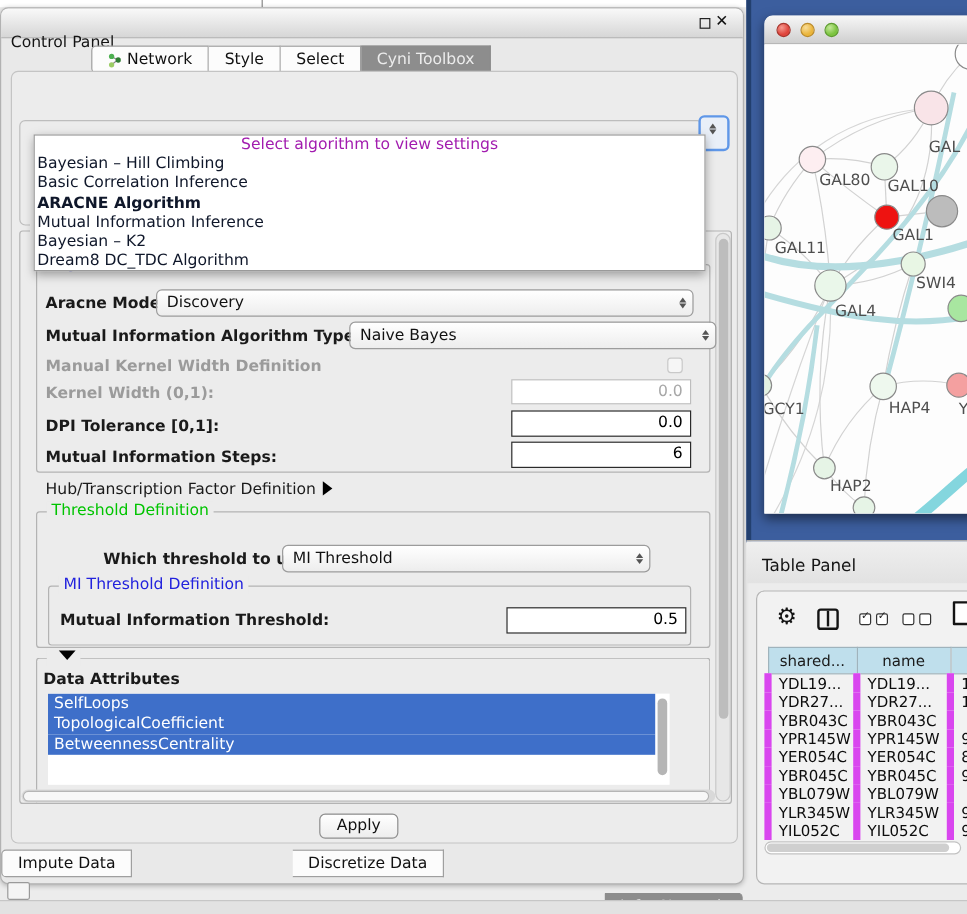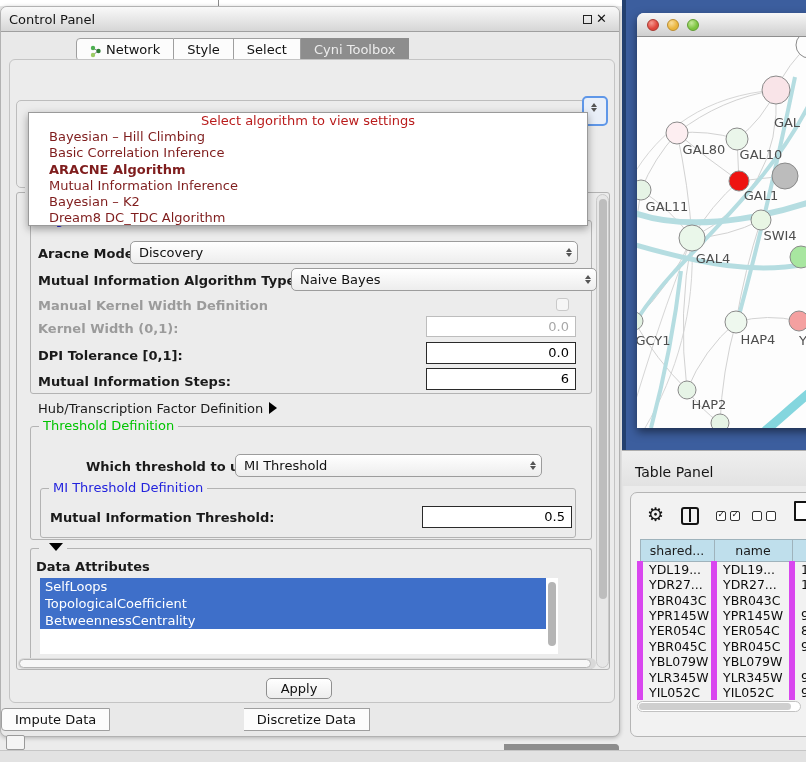--- a/index.html
+++ b/index.html
@@ -9,21 +9,21 @@
 
   
   #top-strip { left:0; top:0; width:622px; height:6px; background:#ffffff; }
   #top-tick { left:218px; top:0; width:1px; height:6px; background:#8a8a8a; }
 
   
   #control-panel { left:0; top:6px; width:620px; height:731px; background:#e9e9e9;
     border:1px solid #b2b2b2; border-radius:7px; box-shadow:0 1px 4px rgba(0,0,0,.25); }
   #cp-titlebar { left:0; top:0; right:0; height:25px; border-radius:6px 6px 0 0;
     background:linear-gradient(#f9f9f9,#d6d6d6); border-bottom:1px solid #9f9f9f; }
-  #cp-title { left:8px; top:0; line-height:25px; font-size:13px; color:#141414; }
+  #cp-title { left:8px; top:16px; line-height:25px; font-size:13px; color:#141414; }
   #cp-float { right:27px; top:8px; width:9px; height:9px; border:1.5px solid #222; background:transparent; }
   #cp-close { right:9px; top:3px; width:14px; height:18px; color:#111; font-weight:bold; font-size:13px; line-height:18px; }
   #cp-close::before { content:"✕"; }
 
   
   #tab-strip { left:0; top:31px; right:0; height:23px; display:flex; justify-content:center; }
   .tab { border:1px solid #9f9f9f; border-left:none; background:#fcfcfc; padding:0 13px; height:23px;
     line-height:21px; font-size:13px; color:#111; display:flex; align-items:center; gap:5px; cursor:default; }
   .tab:first-child { border-left:1px solid #9f9f9f; border-radius:4px 0 0 4px; }
   .tab:last-child { border-radius:0 4px 4px 0;margin-top:36px; }
@@ -36,22 +36,22 @@
 
   
   #hidden-box { left:6px; top:40px; width:570px; height:88px; border:1px solid #bdbdbd; border-radius:5px; }
   #hidden-combo { left:572px; top:36px; width:26px; height:30px; border:2px solid #5f97e8; border-radius:5px;
     background:#e9eff8; }
   #hidden-combo .arrows { position:absolute; right:4px; top:5px; }
 
   
   #algo-popup { left:18px; top:52px; width:560px; height:114px; background:#ffffff;
     border:1px solid #9a9a9a; box-shadow:0 3px 8px rgba(0,0,0,.35); z-index:30; }
-  #algo-prompt { text-align:center; color:#b91c1c; font-size:13px; height:16px; line-height:15px; }
-  .dd-item { height:16.3px; line-height:16.3px; padding-left:20px; font-size:13px; color:#7f1d1d; white-space:nowrap; }
+  #algo-prompt { text-align:center; color:#a21caf; font-size:13px; height:16px; line-height:15px; }
+  .dd-item { height:16.3px; line-height:16.3px; padding-left:2px; font-size:13px; color:#0f172a; white-space:nowrap; }
   .dd-item.bold { font-weight:bold; }
 
   
   .fieldset { position:absolute; border:1px solid #b3b3b3; border-radius:3px; }
   .legend { position:absolute; top:-9px; left:8px; background:#ececec; padding:0 4px; font-size:13px; white-space:nowrap; }
   .legend.blue { color:#2222dd; }
   .legend.green { color:#00c400; }
 
   .lbl { position:absolute; font-size:13px; white-space:nowrap; }
   .b { font-weight:bold; }

